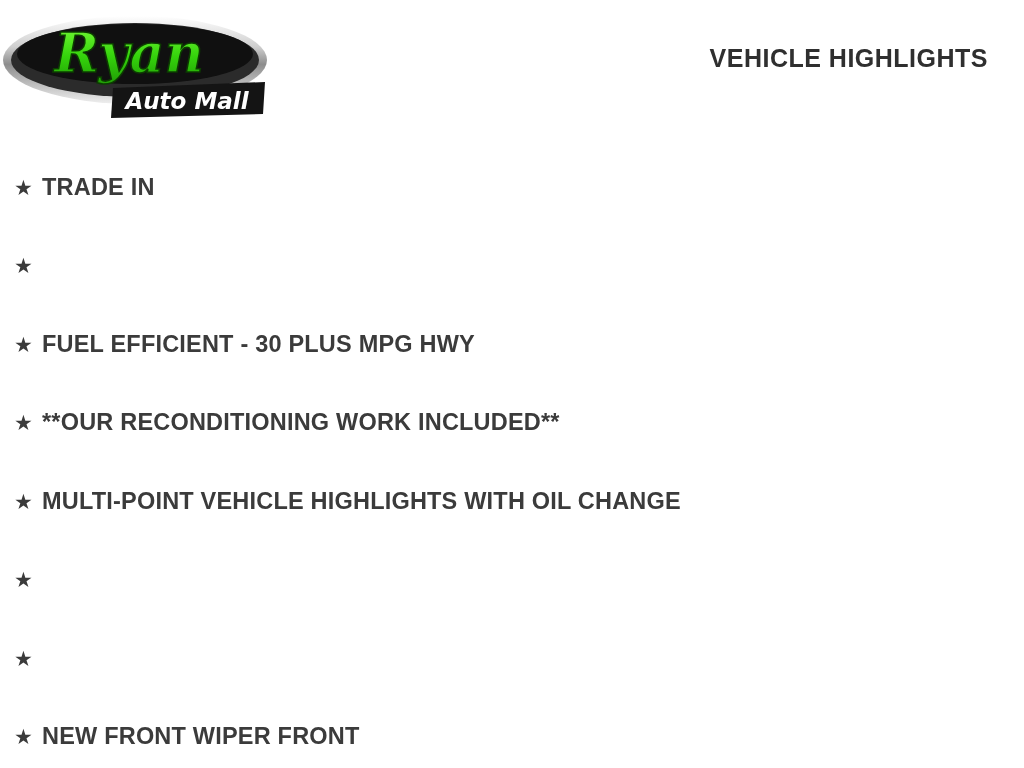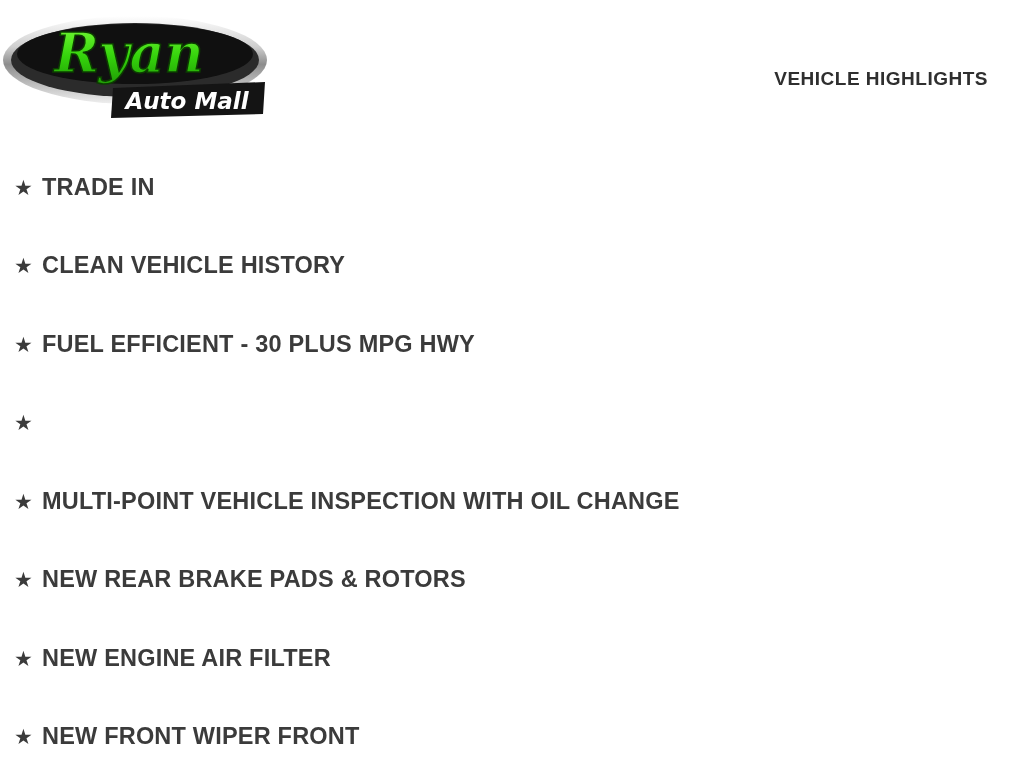--- a/index.html
+++ b/index.html
@@ -30,22 +30,22 @@
     height: 112px;
   }
 
   .logo svg {
     display: block;
   }
 
   .page-title {
     position: absolute;
     right: 36px;
-    top: 68px;
-    font-size: 19px;
+    top: 44px;
+    font-size: 25px;
     font-weight: bold;
     letter-spacing: 0.5px;
     color: #2f2f2f;
     white-space: nowrap;
   }
 
   
   .highlights {
     position: absolute;
     top: 148px;
@@ -115,38 +115,36 @@
   <div class="page-title">VEHICLE HIGHLIGHTS</div>
 </div>
 
 <ul class="highlights">
   <li class="highlight-item">
     <span class="star-icon">★</span>
     <span class="highlight-text">TRADE IN</span>
   </li>
   <li class="highlight-item">
     <span class="star-icon">★</span>
-    <span class="highlight-text">CLEAN VEHICLE HISTORY</span>
   </li>
   <li class="highlight-item">
     <span class="star-icon">★</span>
     <span class="highlight-text">FUEL EFFICIENT - 30 PLUS MPG HWY</span>
   </li>
   <li class="highlight-item">
     <span class="star-icon">★</span>
+    <span class="highlight-text">**OUR RECONDITIONING WORK INCLUDED**</span>
   </li>
   <li class="highlight-item">
     <span class="star-icon">★</span>
-    <span class="highlight-text">MULTI-POINT VEHICLE INSPECTION WITH OIL CHANGE</span>
+    <span class="highlight-text">MULTI-POINT VEHICLE HIGHLIGHTS WITH OIL CHANGE</span>
   </li>
   <li class="highlight-item">
     <span class="star-icon">★</span>
-    <span class="highlight-text">NEW REAR BRAKE PADS &amp; ROTORS</span>
   </li>
   <li class="highlight-item">
     <span class="star-icon">★</span>
-    <span class="highlight-text">NEW ENGINE AIR FILTER</span>
   </li>
   <li class="highlight-item">
     <span class="star-icon">★</span>
     <span class="highlight-text">NEW FRONT WIPER FRONT</span>
   </li>
 </ul>
 
 </body></html>

